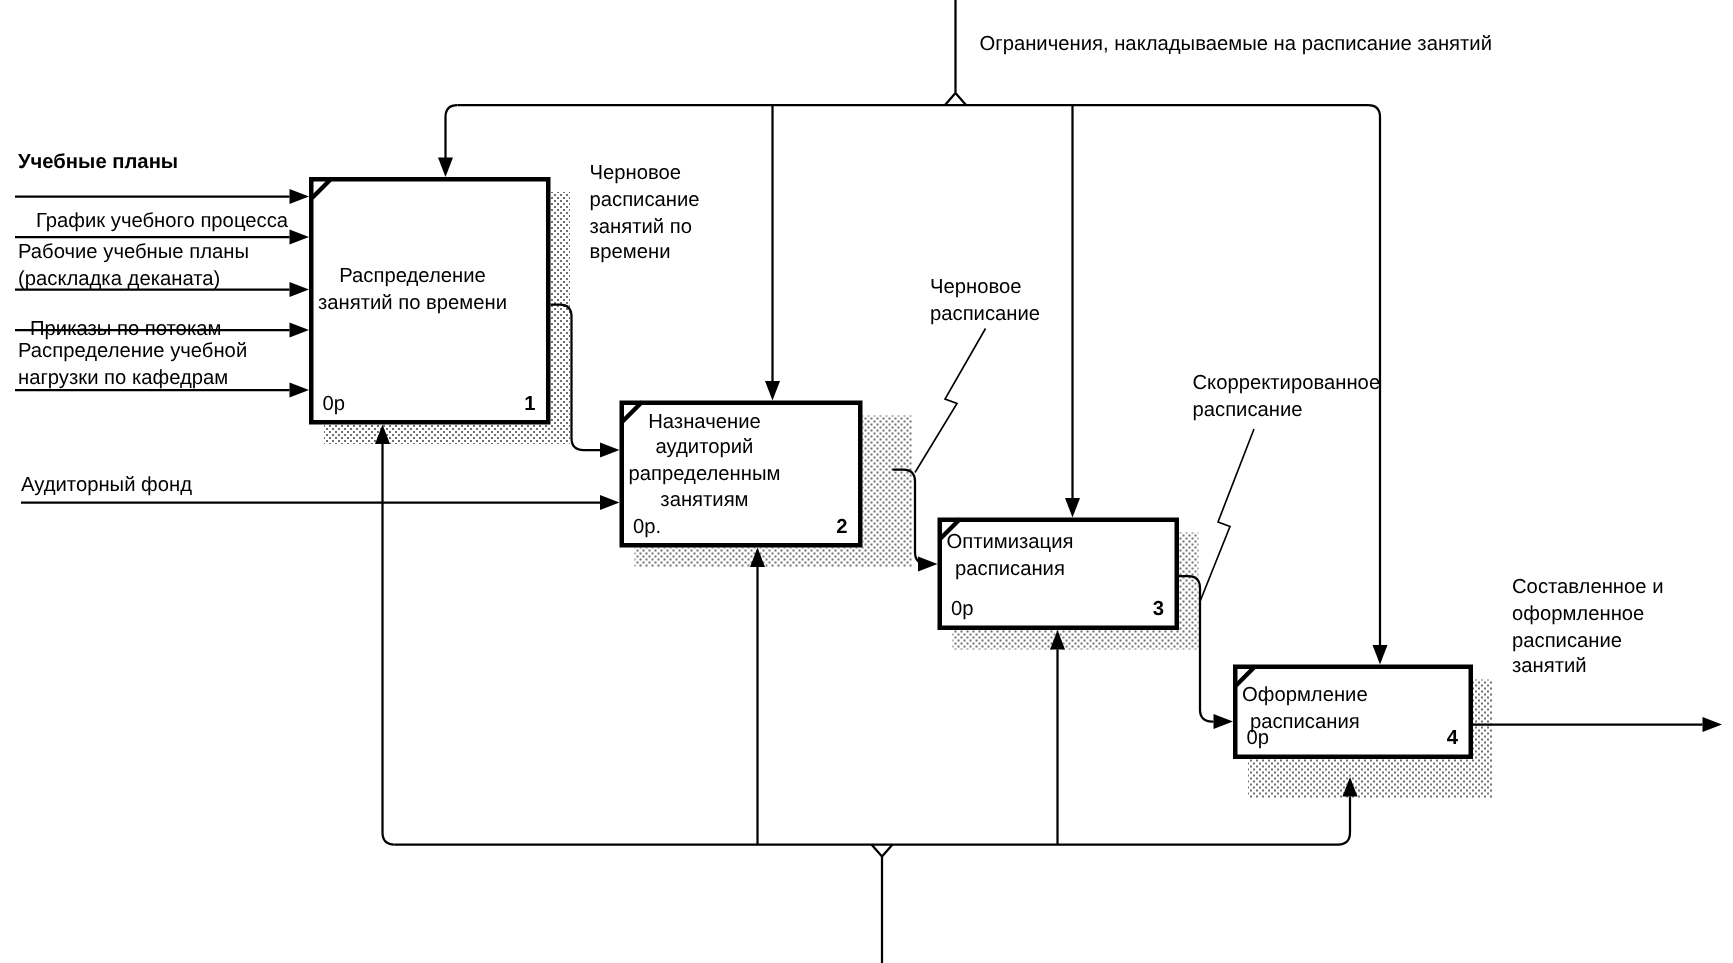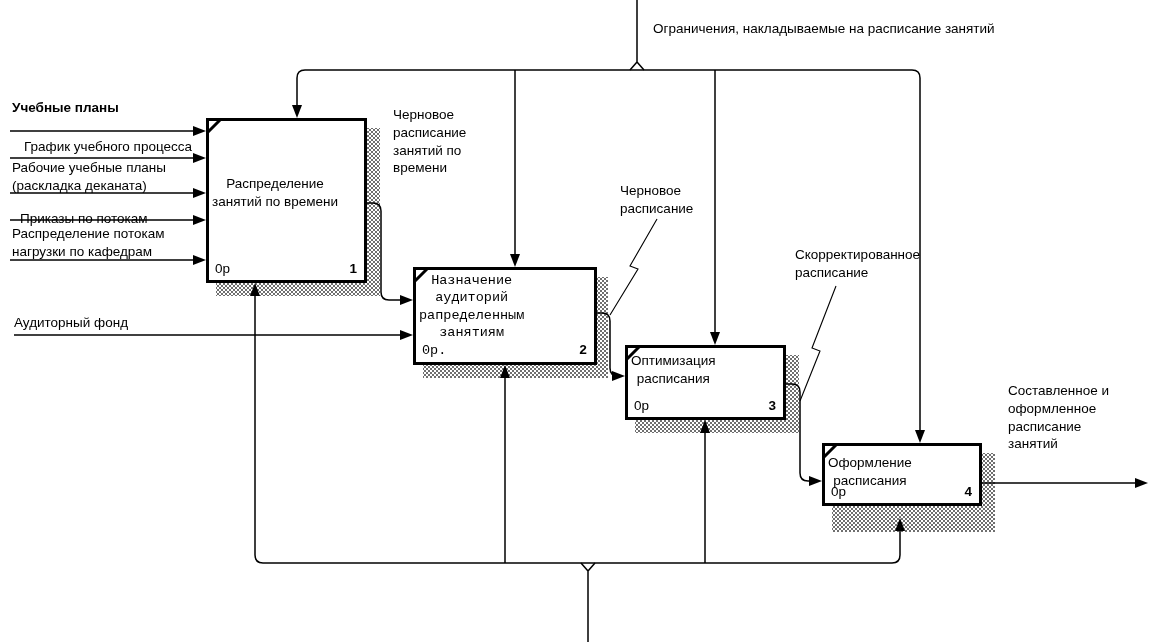--- a/index.html
+++ b/index.html
@@ -41,21 +41,21 @@
   <div class="shadow" style="left:635px;top:355px;width:164px;height:78px;"></div>
   <div class="shadow" style="left:832px;top:453px;width:163px;height:79px;"></div>
 
   <div class="box" style="left:206px;top:118px;width:161px;height:165px;align-items:center;padding-bottom:16px;">
     <div class="title">Распределение
 занятий по времени</div>
     <span class="cost">0р</span>
     <span class="num">1</span>
   </div>
 
-  <div class="box" style="left:413px;top:267px;width:184px;height:98px;align-items:flex-start;padding-top:2px;font-family:Liberation Mono, monospace;">
+  <div class="box" style="left:413px;top:267px;width:162px;height:98px;align-items:flex-start;padding-top:2px;">
     <div class="title" style="line-height:1.28;">Назначение
 аудиторий
 рапределенным
 занятиям</div>
     <span class="cost">0р.</span>
     <span class="num">2</span>
   </div>
 
   <div class="box" style="left:625px;top:345px;width:161px;height:75px;align-items:flex-start;padding-top:4px;">
     <div class="title">Оптимизация
@@ -174,21 +174,21 @@
     </g>
   </svg>
 
   <div class="lbl nowrap" style="left:653px;top:20px;">Ограничения, накладываемые на расписание занятий</div>
 
   <div class="lbl nowrap" style="left:12px;top:99px;font-weight:bold;">Учебные планы</div>
   <div class="lbl nowrap" style="left:12px;top:138px;margin-left:12px;">График учебного процесса</div>
   <div class="lbl" style="left:12px;top:159px;">Рабочие учебные планы
 (раскладка деканата)</div>
   <div class="lbl nowrap" style="left:20px;top:200px;margin-top:10px;">Приказы по потокам</div>
-  <div class="lbl" style="left:12px;top:225px;">Распределение потокам
+  <div class="lbl" style="left:12px;top:225px;">Распределение учебной
 нагрузки по кафедрам</div>
   <div class="lbl nowrap" style="left:14px;top:314px;">Аудиторный фонд</div>
 
   <div class="lbl" style="left:393px;top:106px;">Черновое
 расписание
 занятий по
 времени</div>
   <div class="lbl" style="left:620px;top:182px;">Черновое
 расписание</div>
   <div class="lbl" style="left:773px;top:246px;margin-left:22px;">Скорректированное

